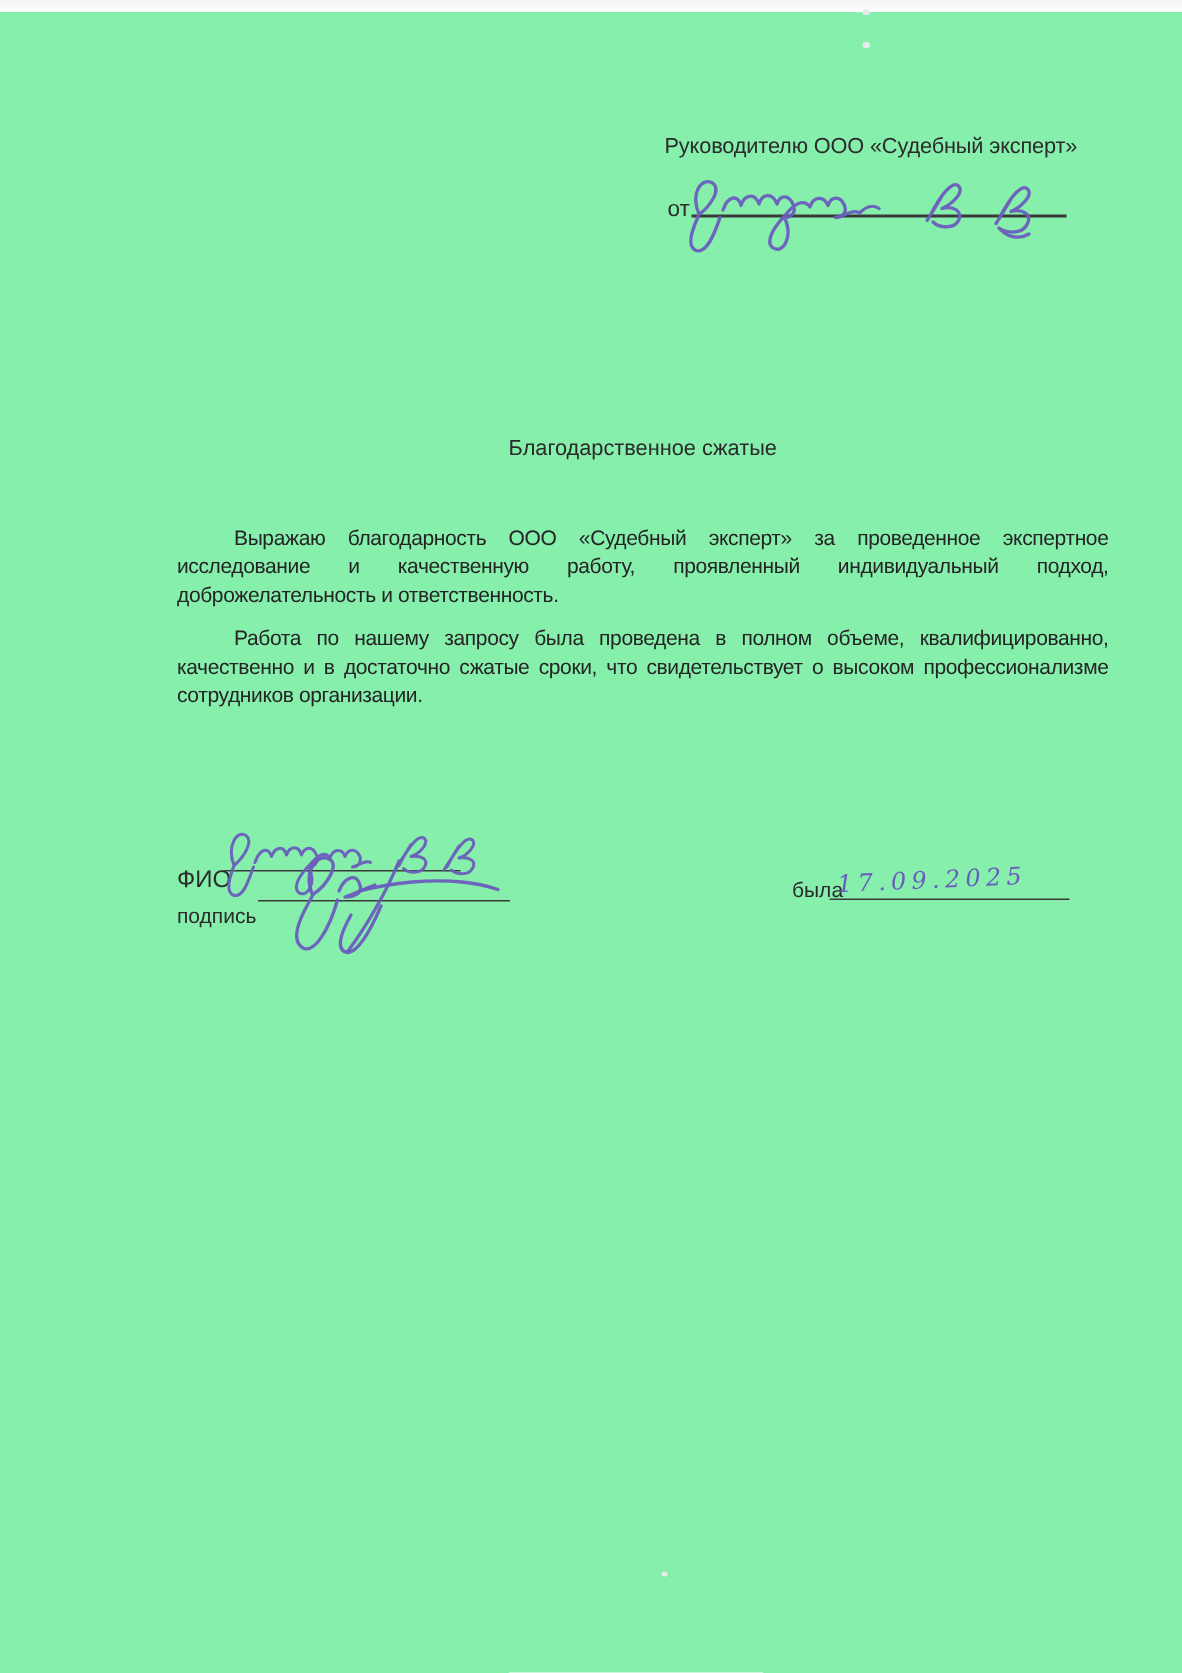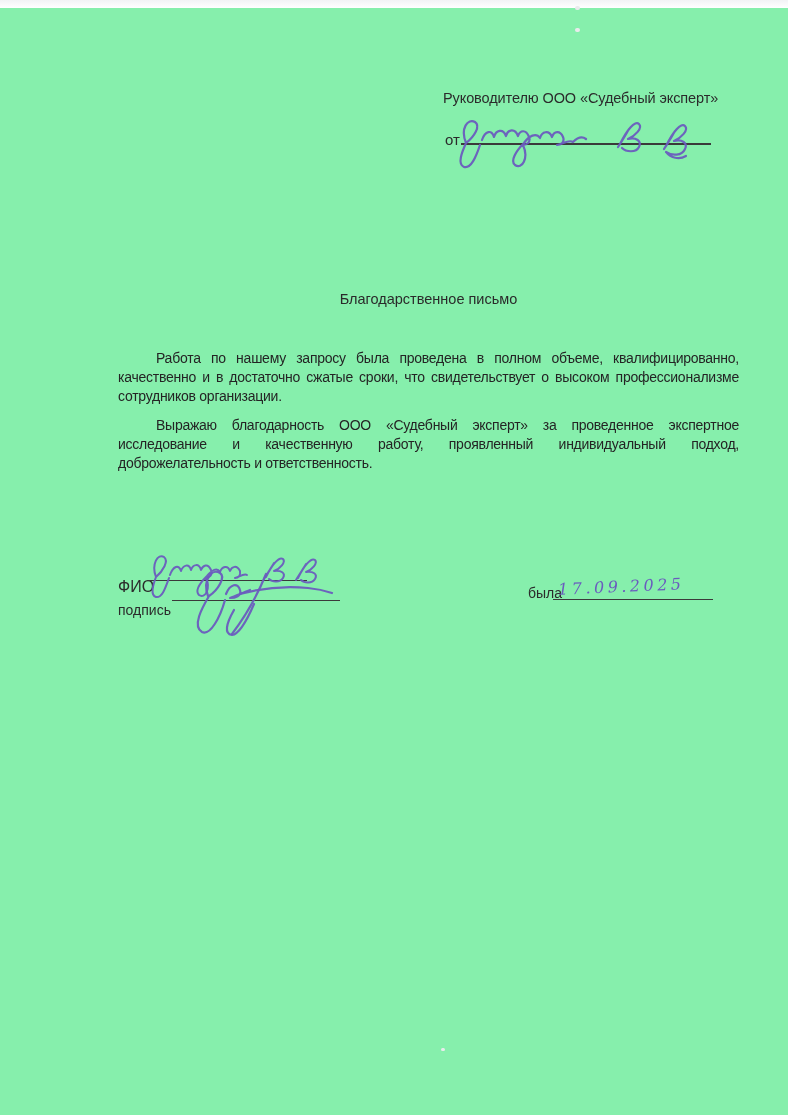--- a/index.html
+++ b/index.html
@@ -138,25 +138,25 @@
   <div class="recipient">Руководителю ООО «Судебный эксперт»</div>
   <span class="from-label">от</span>
   <div class="rule rule-from"></div>
   <svg class="hw hw-from" viewBox="0 0 262 58" aria-label="Кулагина В В">
     <path d="M14,27 C8,12 16,2 23,6 C29,10 22,21 14,27 C10,36 5,48 12,51 C19,53 24,41 28,29"></path>
     <path d="M30,24 C33,15 40,13 42,21 C44,14 51,12 54,20 C56,13 63,12 66,20 C68,14 74,13 77,21 C79,26 75,29 71,29 C77,42 70,54 63,49 C58,45 64,35 72,27 C77,20 84,16 88,22 C90,15 97,14 100,21 C102,15 108,14 111,21 C113,26 109,29 105,29 C111,28 117,23 121,26 C125,22 130,20 134,23"></path>
     <path d="M166,31 C170,25 174,18 177,13 M168,28 C175,14 183,4 187,8 C191,12 183,20 176,23 C184,21 190,25 187,31 C184,37 174,36 170,32"></path>
     <path d="M212,33 C216,27 220,20 223,15 M214,30 C221,16 229,6 233,10 C237,14 229,22 222,25 C230,23 236,27 233,33 C230,40 220,40 214,36 C219,42 227,44 234,40"></path>
   </svg>
 
-  <div class="doc-title">Благодарственное письмо</div>
+  <div class="doc-title">Благодарственное сжатые</div>
 
   <div class="body-text">
+    <p>Выражаю благодарность ООО «Судебный эксперт» за проведенное экспертное исследование и качественную работу, проявленный индивидуальный подход, доброжелательность и ответственность.</p>
     <p>Работа по нашему запросу была проведена в полном объеме, квалифицированно, качественно и в достаточно сжатые сроки, что свидетельствует о высоком профессионализме сотрудников организации.</p>
-    <p>Выражаю благодарность ООО «Судебный эксперт» за проведенное экспертное исследование и качественную работу, проявленный индивидуальный подход, доброжелательность и ответственность.</p>
   </div>
 
   <span class="fio-label">ФИО</span>
   <div class="rule rule-fio"></div>
   <svg class="hw hw-fio" viewBox="0 0 190 58" aria-label="Кулагин В В">
     <path d="M10,32 C5,19 12,8 18,12 C23,16 17,26 10,32 C7,40 4,50 10,52 C16,53 19,44 23,33"></path>
     <path d="M24,30 C27,21 33,19 35,26 C37,20 43,18 45,25 C47,19 53,18 55,25 C57,20 62,18 65,25 C67,30 63,33 60,33 C65,44 59,54 53,50 C49,46 54,38 61,31 C66,25 71,22 74,27 C76,21 82,20 84,26 C86,21 91,20 94,26 C95,31 92,33 89,33 C93,32 98,28 101,30"></path>
     <path d="M118,34 C121,29 125,23 128,18 M120,32 C126,20 133,11 137,14 C140,17 134,24 128,26 C135,25 140,28 137,33 C134,38 126,37 123,34"></path>
     <path d="M150,35 C153,30 157,24 160,19 M152,33 C158,21 165,12 169,15 C172,18 166,25 160,27 C167,26 172,29 169,34 C166,39 158,38 155,35"></path>
   </svg>

